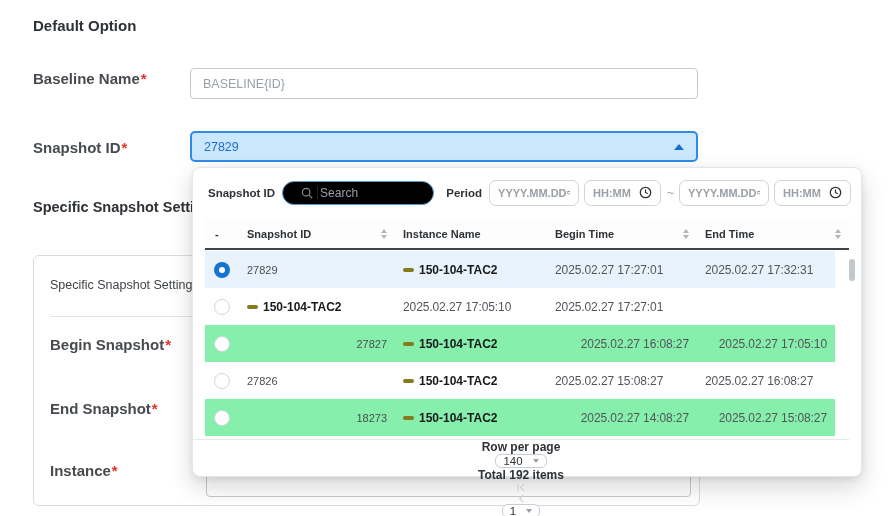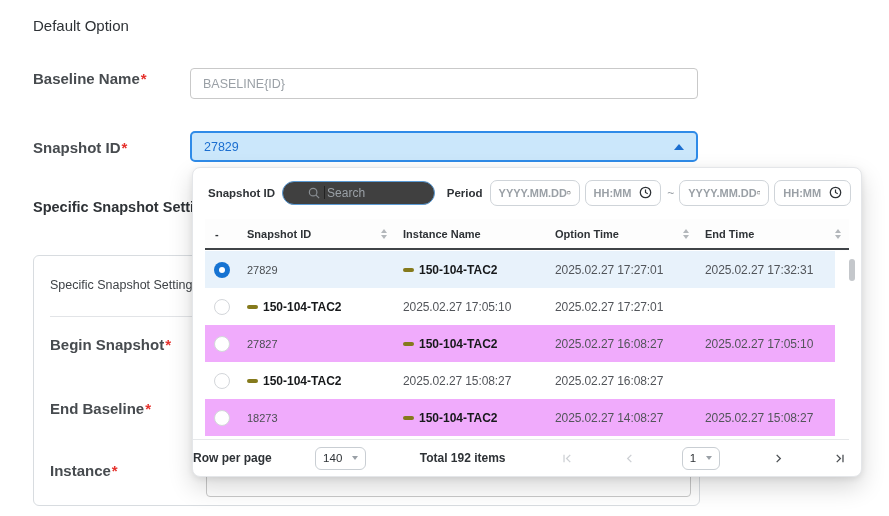--- a/index.html
+++ b/index.html
@@ -4,21 +4,21 @@
 <style>
   * { box-sizing: border-box; margin: 0; padding: 0; }
   html,body { width: 889px; height: 516px; }
   body {
     position: relative; background: #fff; overflow: hidden;
     font-family: "Liberation Sans", sans-serif; color: #333;
   }
   .abs { position: absolute; }
 
   
-  .h1 { font-size: 15px; font-weight: 400; color: #2e3236; }
+  .h1 { font-size: 15px; font-weight: 700; color: #2e3236; }
   .flabel { font-size: 15px; font-weight: 600; color: #474b4f; }
   .req { color: #e5322d; margin-left: 1px; }
   .input-box {
     border: 1px solid #c9c9c9; border-radius: 4px; background: #fff;
     display: flex; align-items: center; padding: 0 12px;
     font-size: 12.5px; color: #9aa0a6;
   }
   .select-main {
     left: 190px; top: 131px; width: 508px; height: 31px;
     background: #cbe7fb; border: 2px solid #2f8be8; border-radius: 5px;
@@ -51,21 +51,21 @@
     box-shadow: 0 10px 24px rgba(0,0,0,.16), 0 2px 6px rgba(0,0,0,.08);
     z-index: 20;
   }
   .filter-bar {
     position: absolute; left: 15px; right: 10px; top: 11px; height: 27px;
     display: flex; align-items: center; white-space: nowrap;
   }
   .flt-label { font-size: 11.5px; font-weight: 700; color: #2e3236; }
   .search-box {
     margin-left: 7px; width: 160px; height: 24px; border: 1.5px solid #5b9bd5;
-    border-radius: 12px; display: flex; align-items: center; padding: 0 25px; background: #404040;
+    border-radius: 12px; display: flex; align-items: center; padding: 0 18px; background: #000000;
   }
   .search-box .ph { font-size: 12px; color: #9aa0a6; }
   .text-caret { width: 1px; height: 13px; background: #222; margin: 0 2px 0 4px; }
   .period-label { margin-left: 12px; margin-right: 7px; }
   .pick {
     height: 26px; border: 1px solid #cfd4d9; border-radius: 7px; background: #fff;
     display: flex; align-items: center; padding: 0 8px; margin-right: 5px;
     font-size: 11px; font-weight: 600; color: #9aa0a6; cursor: pointer;
   }
   .pick.date { width: 90px; } .pick.time { width: 81px; }
@@ -80,37 +80,37 @@
     font-size: 11px; font-weight: 700; color: #2e3236;
   }
   .th { display: flex; align-items: center; padding: 0 8px; }
   .th.first { padding-left: 10px; }
   .sort { display: inline-flex; flex-direction: column; gap: 2px; margin-left: auto; }
   .sort .up { width: 0; height: 0; border-left: 3.5px solid transparent; border-right: 3.5px solid transparent; border-bottom: 4px solid #b3b7bb; }
   .sort .dn { width: 0; height: 0; border-left: 3.5px solid transparent; border-right: 3.5px solid transparent; border-top: 4px solid #b3b7bb; }
   .tbody { position: absolute; left: 12px; right: 26px; top: 83px; }
   .trow { height: 37px; cursor: pointer; }
   .trow.sel { background: #e8f2fb; }
-  .trow.stripe { background: #f0abfc; }
+  .trow.stripe { background: #86efac; text-align: right; }
   .td { padding: 0 8px; }
   .radio-cell { display: flex; justify-content: center; }
   .radio { width: 16px; height: 16px; border-radius: 50%; background: #fff; border: 1.5px solid #d3d6da; }
   .radio.on { border: none; background: #1673d2; display: flex; align-items: center; justify-content: center; }
   .radio.on::after { content: ""; width: 6px; height: 6px; border-radius: 50%; background: #fff; }
   .td-id { font-size: 11px; color: #4a4e52; }
   .td-inst { font-size: 12px; font-weight: 700; color: #17191b; display: flex; align-items: center; }
   .inst-ico { display: inline-block; width: 11px; height: 4px; border-radius: 2px; background: #857a1c; margin-right: 5px; }
   .td-time { font-size: 12px; color: #52555a; letter-spacing: -0.1px; }
   .scroll-thumb { position: absolute; right: 6px; top: 91px; width: 6px; height: 22px; border-radius: 3px; background: #c4c7cb; }
 
   
   .pfoot {
     position: absolute; left: 0; right: 12px; bottom: 0; height: 37px;
     border-top: 1px solid #e6e8ea; display: flex; align-items: center; justify-content: space-between;
-    font-size: 12px; font-weight: 600; color: #2e3236;
+    font-size: 12px; font-weight: 600; color: #2e3236; flex-direction: column;
   }
   .mini-select {
     border: 1px solid #c9ced3; border-radius: 6px; height: 23px; background: #fff;
     display: flex; align-items: center; padding: 0 7px; font-size: 11.5px; font-weight: 400;
     color: #2e3236; cursor: pointer;
   }
   .mini-select .dcaret { margin-left: 10px; width: 0; height: 0; border-left: 3.5px solid transparent; border-right: 3.5px solid transparent; border-top: 4px solid #9aa0a6; }
   .pgbtn { display: inline-flex; align-items: center; justify-content: center; width: 18px; height: 18px; cursor: pointer; }
   .gap8 { width: 8px; } .gap14 { width: 14px; } .gap18 { width: 18px; }
 </style>
@@ -136,21 +136,21 @@
 
 <div class="abs h2" style="left:33px; top:199px;">Specific Snapshot Settings</div>
 
 <div class="abs card">
   <div class="inner-title">Specific Snapshot Settings</div>
   <div class="divider"></div>
   <div class="lab1 flabel">
     <span>Begin Snapshot</span><span class="req">*</span>
   </div>
   <div class="lab2 flabel">
-    <span>End Baseline</span><span class="req">*</span>
+    <span>End Snapshot</span><span class="req">*</span>
   </div>
   <div class="lab3 flabel">
     <span>Instance</span><span class="req">*</span>
   </div>
   <div class="partial-input input-box"></div>
 </div>
 
 <div class="abs panel">
 
   <div class="filter-bar">
@@ -206,21 +206,21 @@
       <span>Snapshot ID</span>
       <span class="sort">
           <i class="up"></i>
           <i class="dn"></i>
         </span>
     </div>
     <div class="th">
       <span>Instance Name</span>
     </div>
     <div class="th">
-      <span>Option Time</span>
+      <span>Begin Time</span>
       <span class="sort">
           <i class="up"></i>
           <i class="dn"></i>
         </span>
     </div>
     <div class="th">
       <span>End Time</span>
       <span class="sort">
           <i class="up"></i>
           <i class="dn"></i>
@@ -265,20 +265,21 @@
           <span>150-104-TAC2</span>
         </div>
       <div class="td td-time">2025.02.27 16:08:27</div>
       <div class="td td-time">2025.02.27 17:05:10</div>
     </div>
 
     <div class="trow grid-row">
       <div class="td radio-cell">
           <span class="radio"></span>
         </div>
+      <div class="td td-id">27826</div>
       <div class="td td-inst">
           <span class="inst-ico"></span>
           <span>150-104-TAC2</span>
         </div>
       <div class="td td-time">2025.02.27 15:08:27</div>
       <div class="td td-time">2025.02.27 16:08:27</div>
     </div>
 
     <div class="trow grid-row stripe">
       <div class="td radio-cell">

